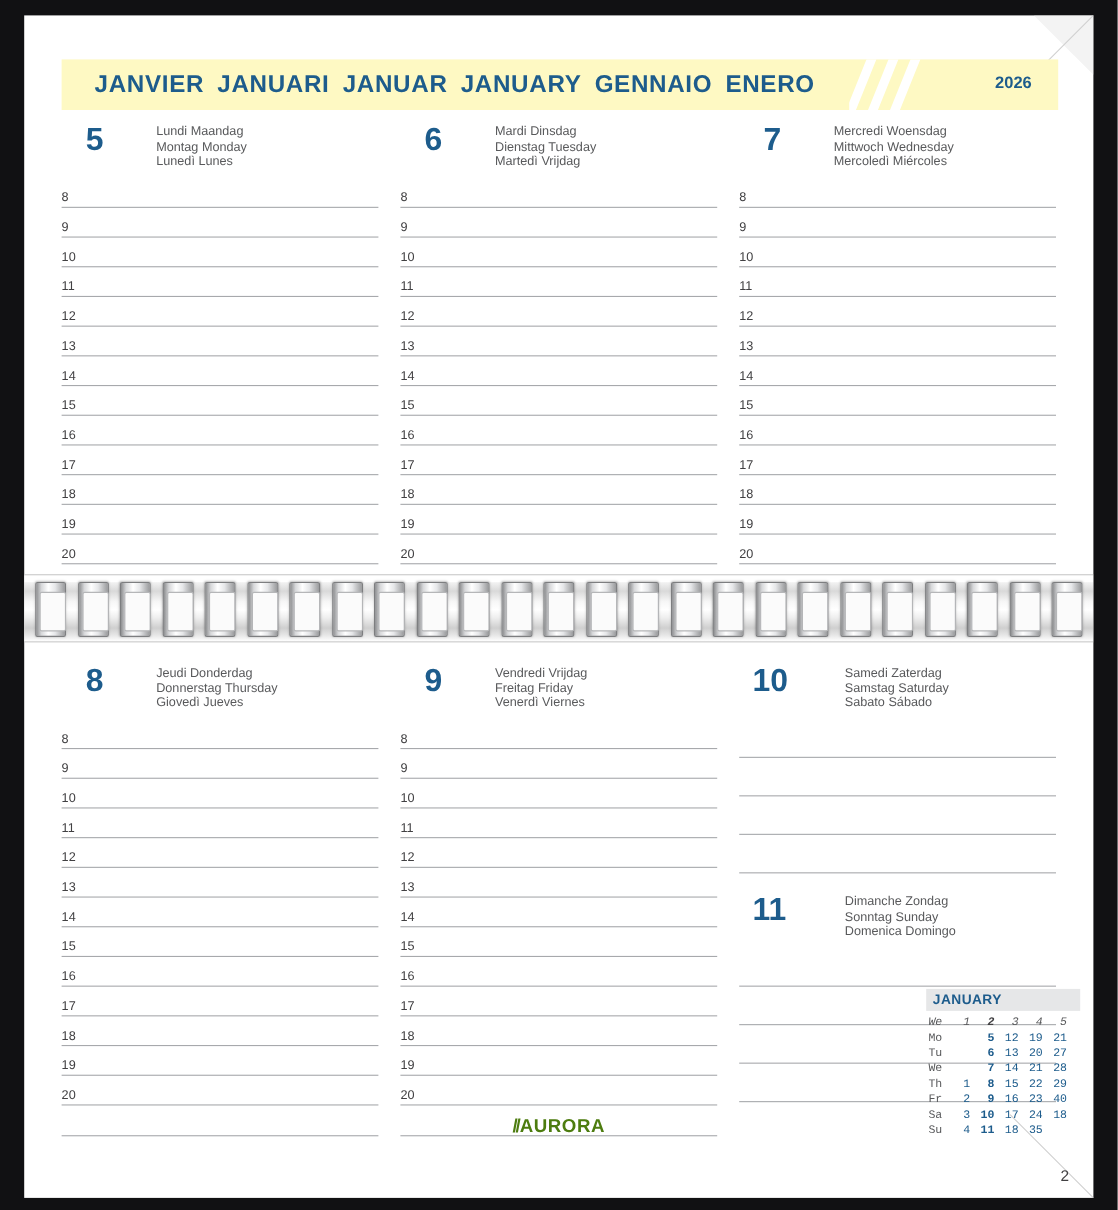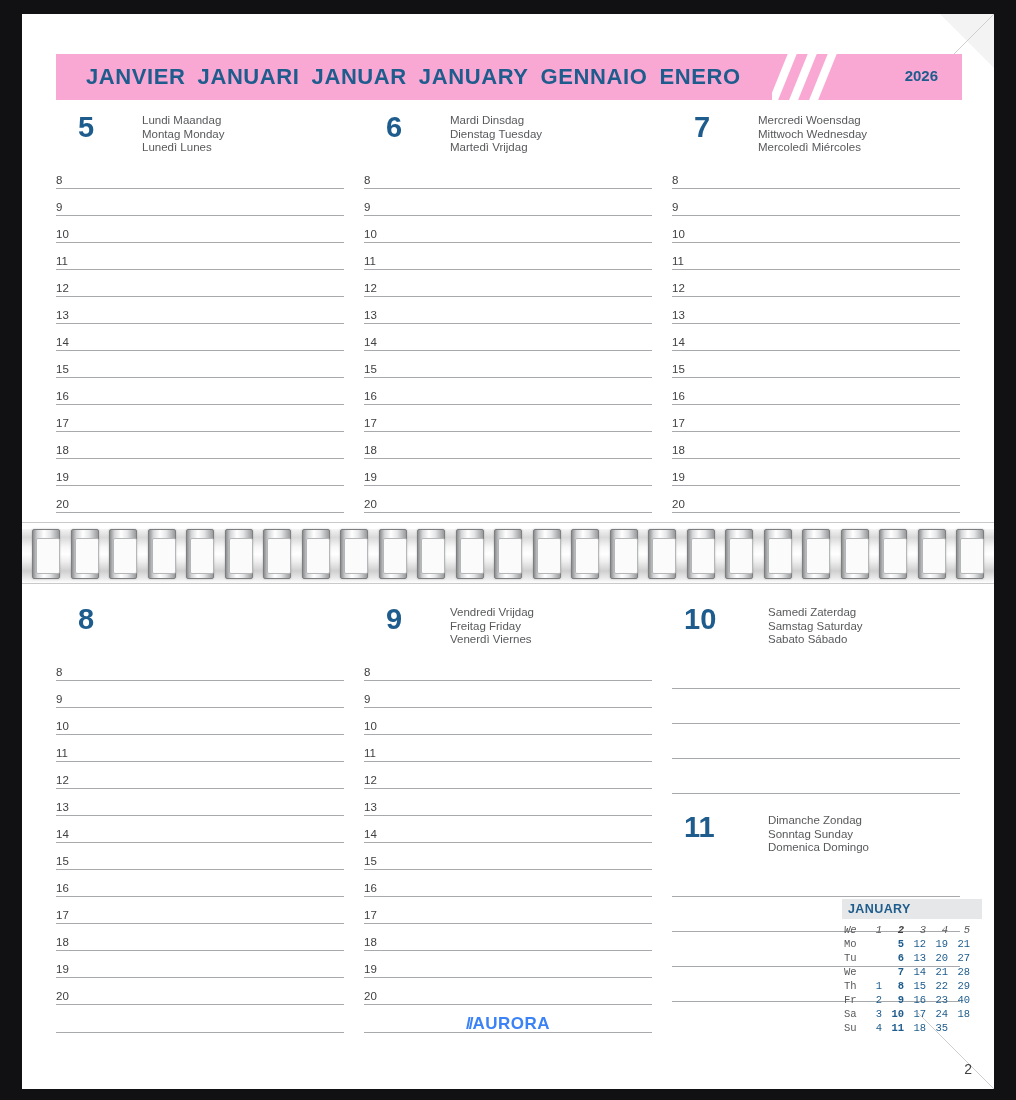--- a/index.html
+++ b/index.html
@@ -30,21 +30,21 @@
   }
   .fold-br-line {
     position: absolute; right: -2px; bottom: -2px;
     width: 78px; height: 78px;
   }
 
   
   .header {
     position: absolute; left: 34px; top: 40px;
     width: 906px; height: 46px;
-    background: #f9a8d4;
+    background: #fef9c3;
     display: flex; align-items: center;
   }
   .header-title {
     color: #1d5c8c;
     font-size: 22px;
     letter-spacing: 0.6px;
     font-weight: bold;
     padding-left: 30px;
     white-space: nowrap;
   }
@@ -151,21 +151,21 @@
     color: #1d5c8c;
   }
   .minical td { padding: 1px 2px; text-align: right; width: 22px; font-family: Liberation Mono, monospace; }
   .minical td.dow { color: #58595b; text-align: left; width: 20px; padding-left: 2px;}
   .minical tr.weekrow td { font-style: italic; color: #58595b; }
   .minical tr.weekrow td.bold { font-weight: bold; color: #414042; font-style: italic; }
   .minical td.bold { font-weight: bold; }
   .aurora {
     position: absolute; left: 50%; transform: translateX(-50%);
     top: 1000px;
-    color: #3b82f6; font-size: 17px; font-weight: bold;
+    color: #4d7c0f; font-size: 17px; font-weight: bold;
     letter-spacing: .5px;
   }
   .aurora i { font-style: normal; letter-spacing: -2px; margin-right: 1px;}
   .pageno {
     position: absolute; right: 22px; bottom: 12px;
     color: #414042; font-size: 14px;
   }
 </style>
 </head>
 <body>
@@ -376,20 +376,25 @@
       <div class="ring" style="left: 857px;"></div>
       <div class="ring" style="left: 895.5px;"></div>
       <div class="ring" style="left: 934px;"></div>
     </div>
 
   <div class="page-bot">
     <div class="row" id="row-bot">
         <div class="col c0">
           <div class="day-head">
             <div class="day-num">8</div>
+            <div class="day-names">
+              <div>Jeudi  Donderdag</div>
+              <div>Donnerstag  Thursday</div>
+              <div>Giovedì  Jueves</div>
+            </div>
           </div>
           <div class="lines">
             <div class="line">
               <span class="hr">8</span>
             </div>
             <div class="line">
               <span class="hr">9</span>
             </div>
             <div class="line">
               <span class="hr">10</span>

